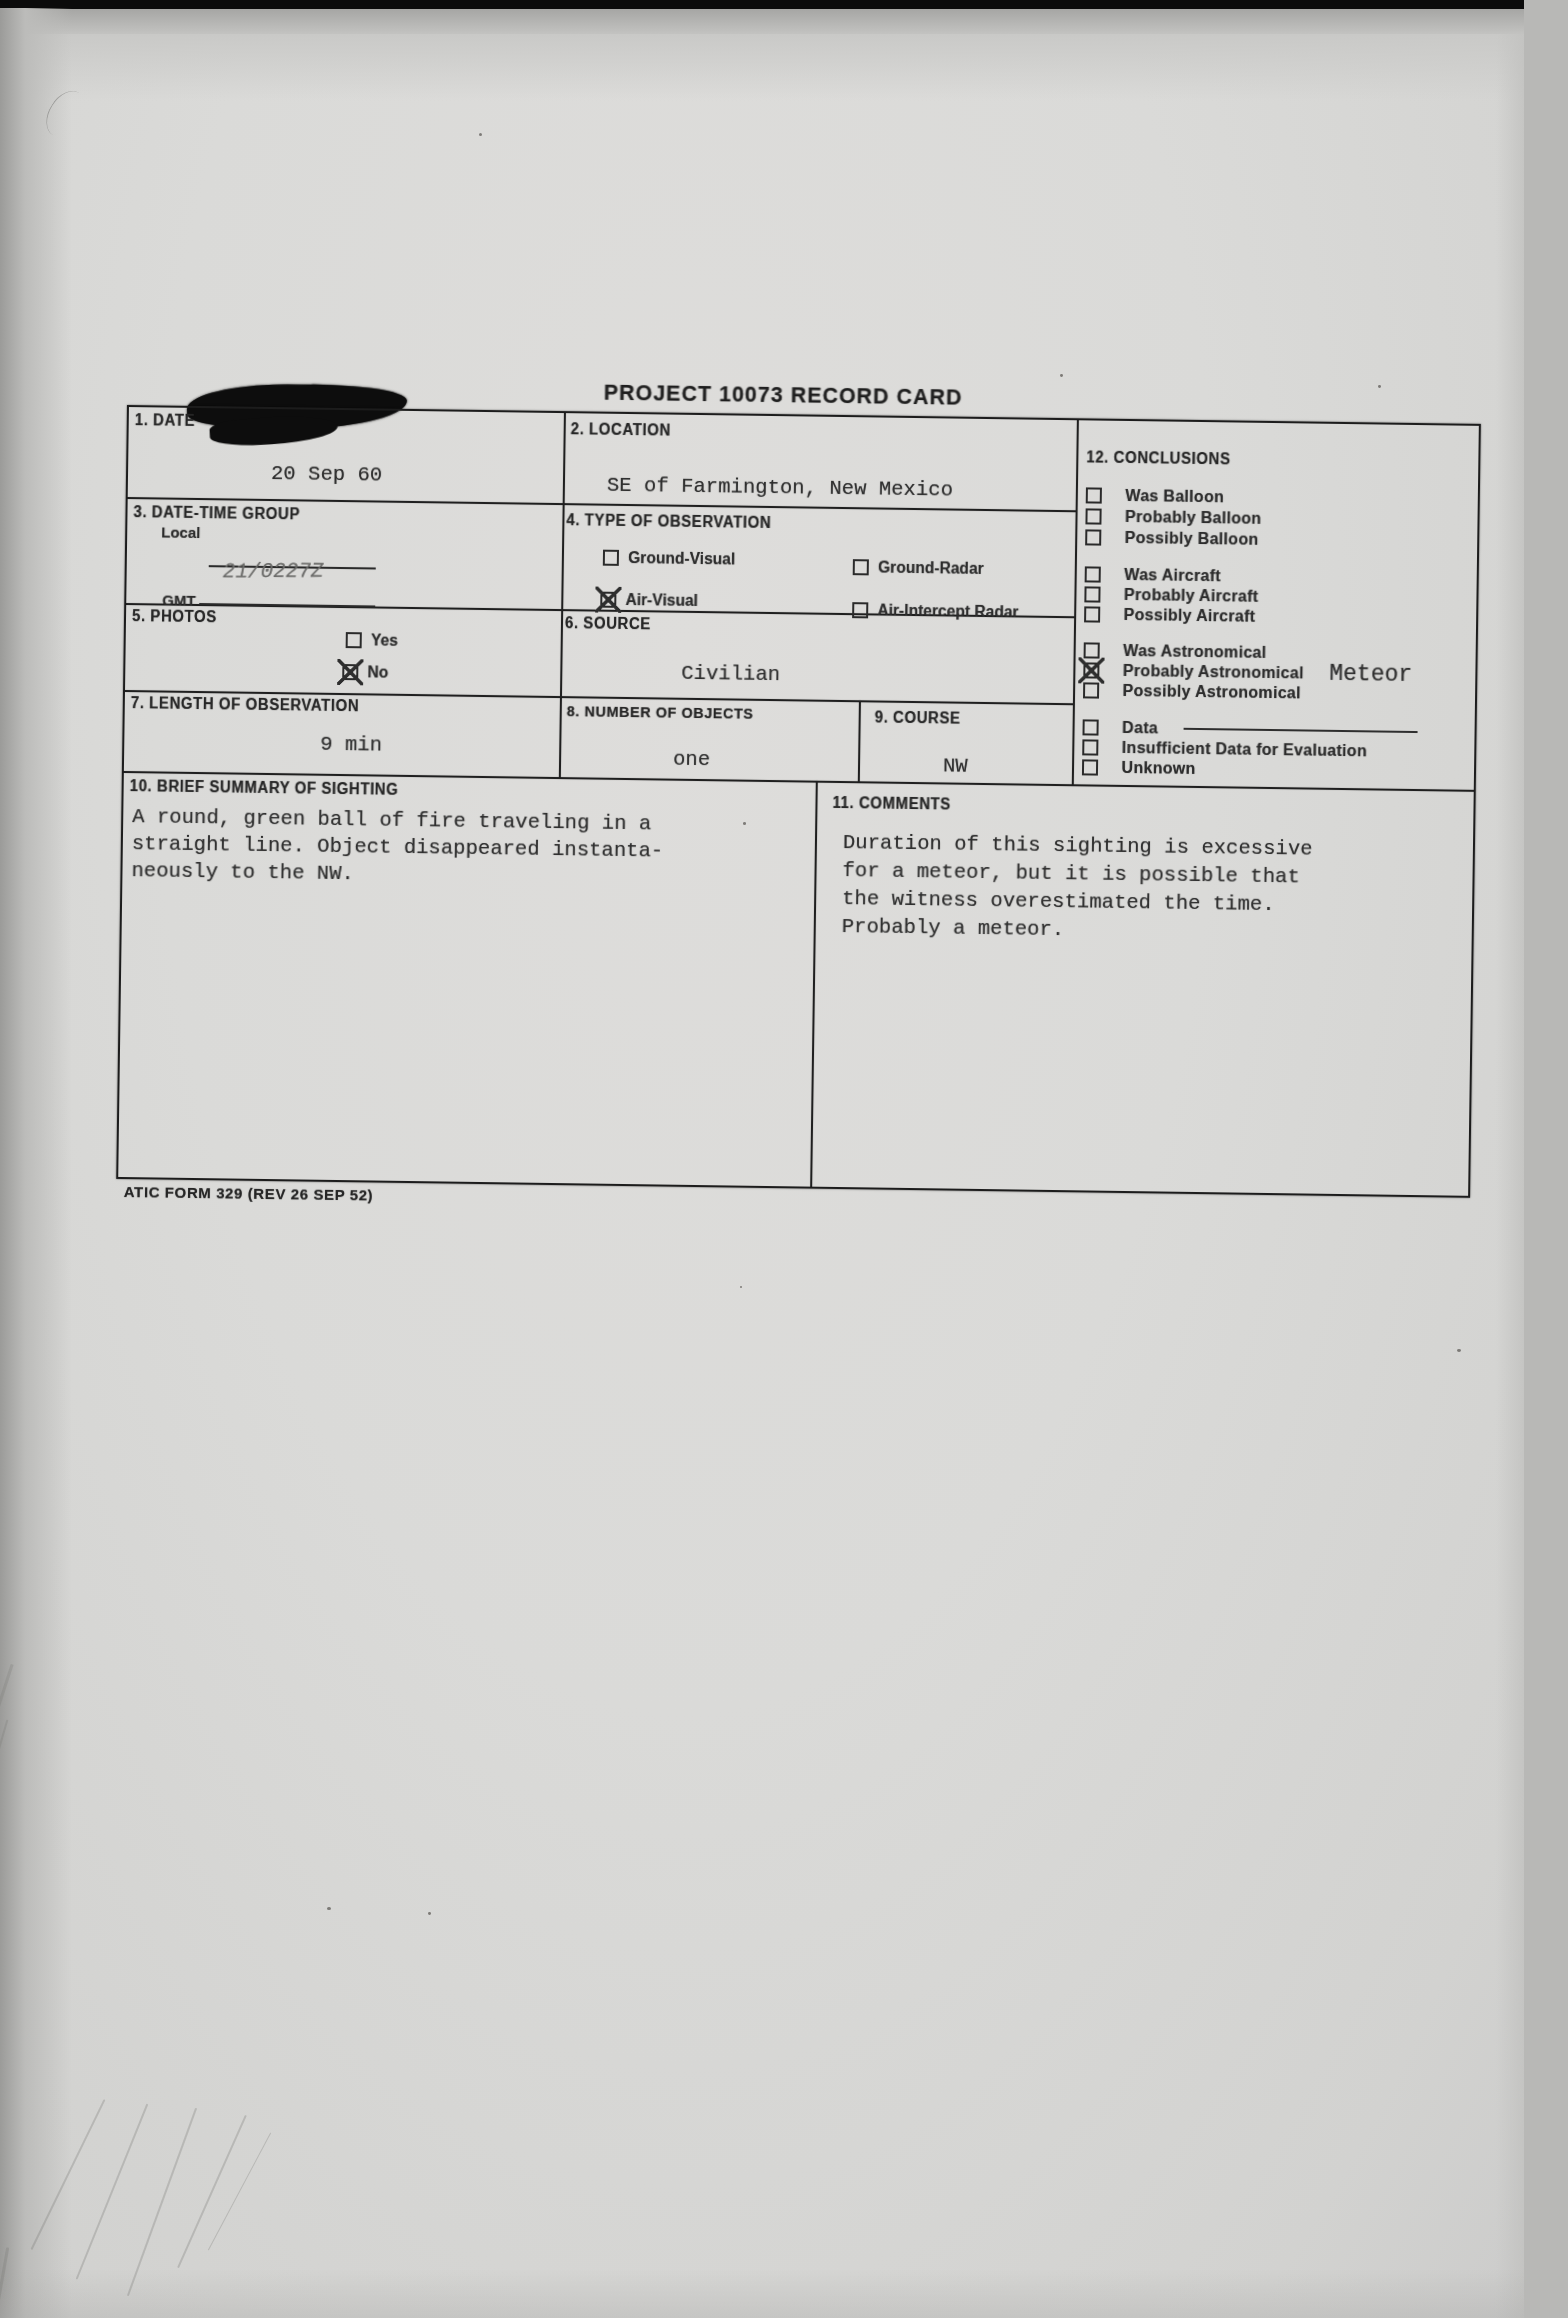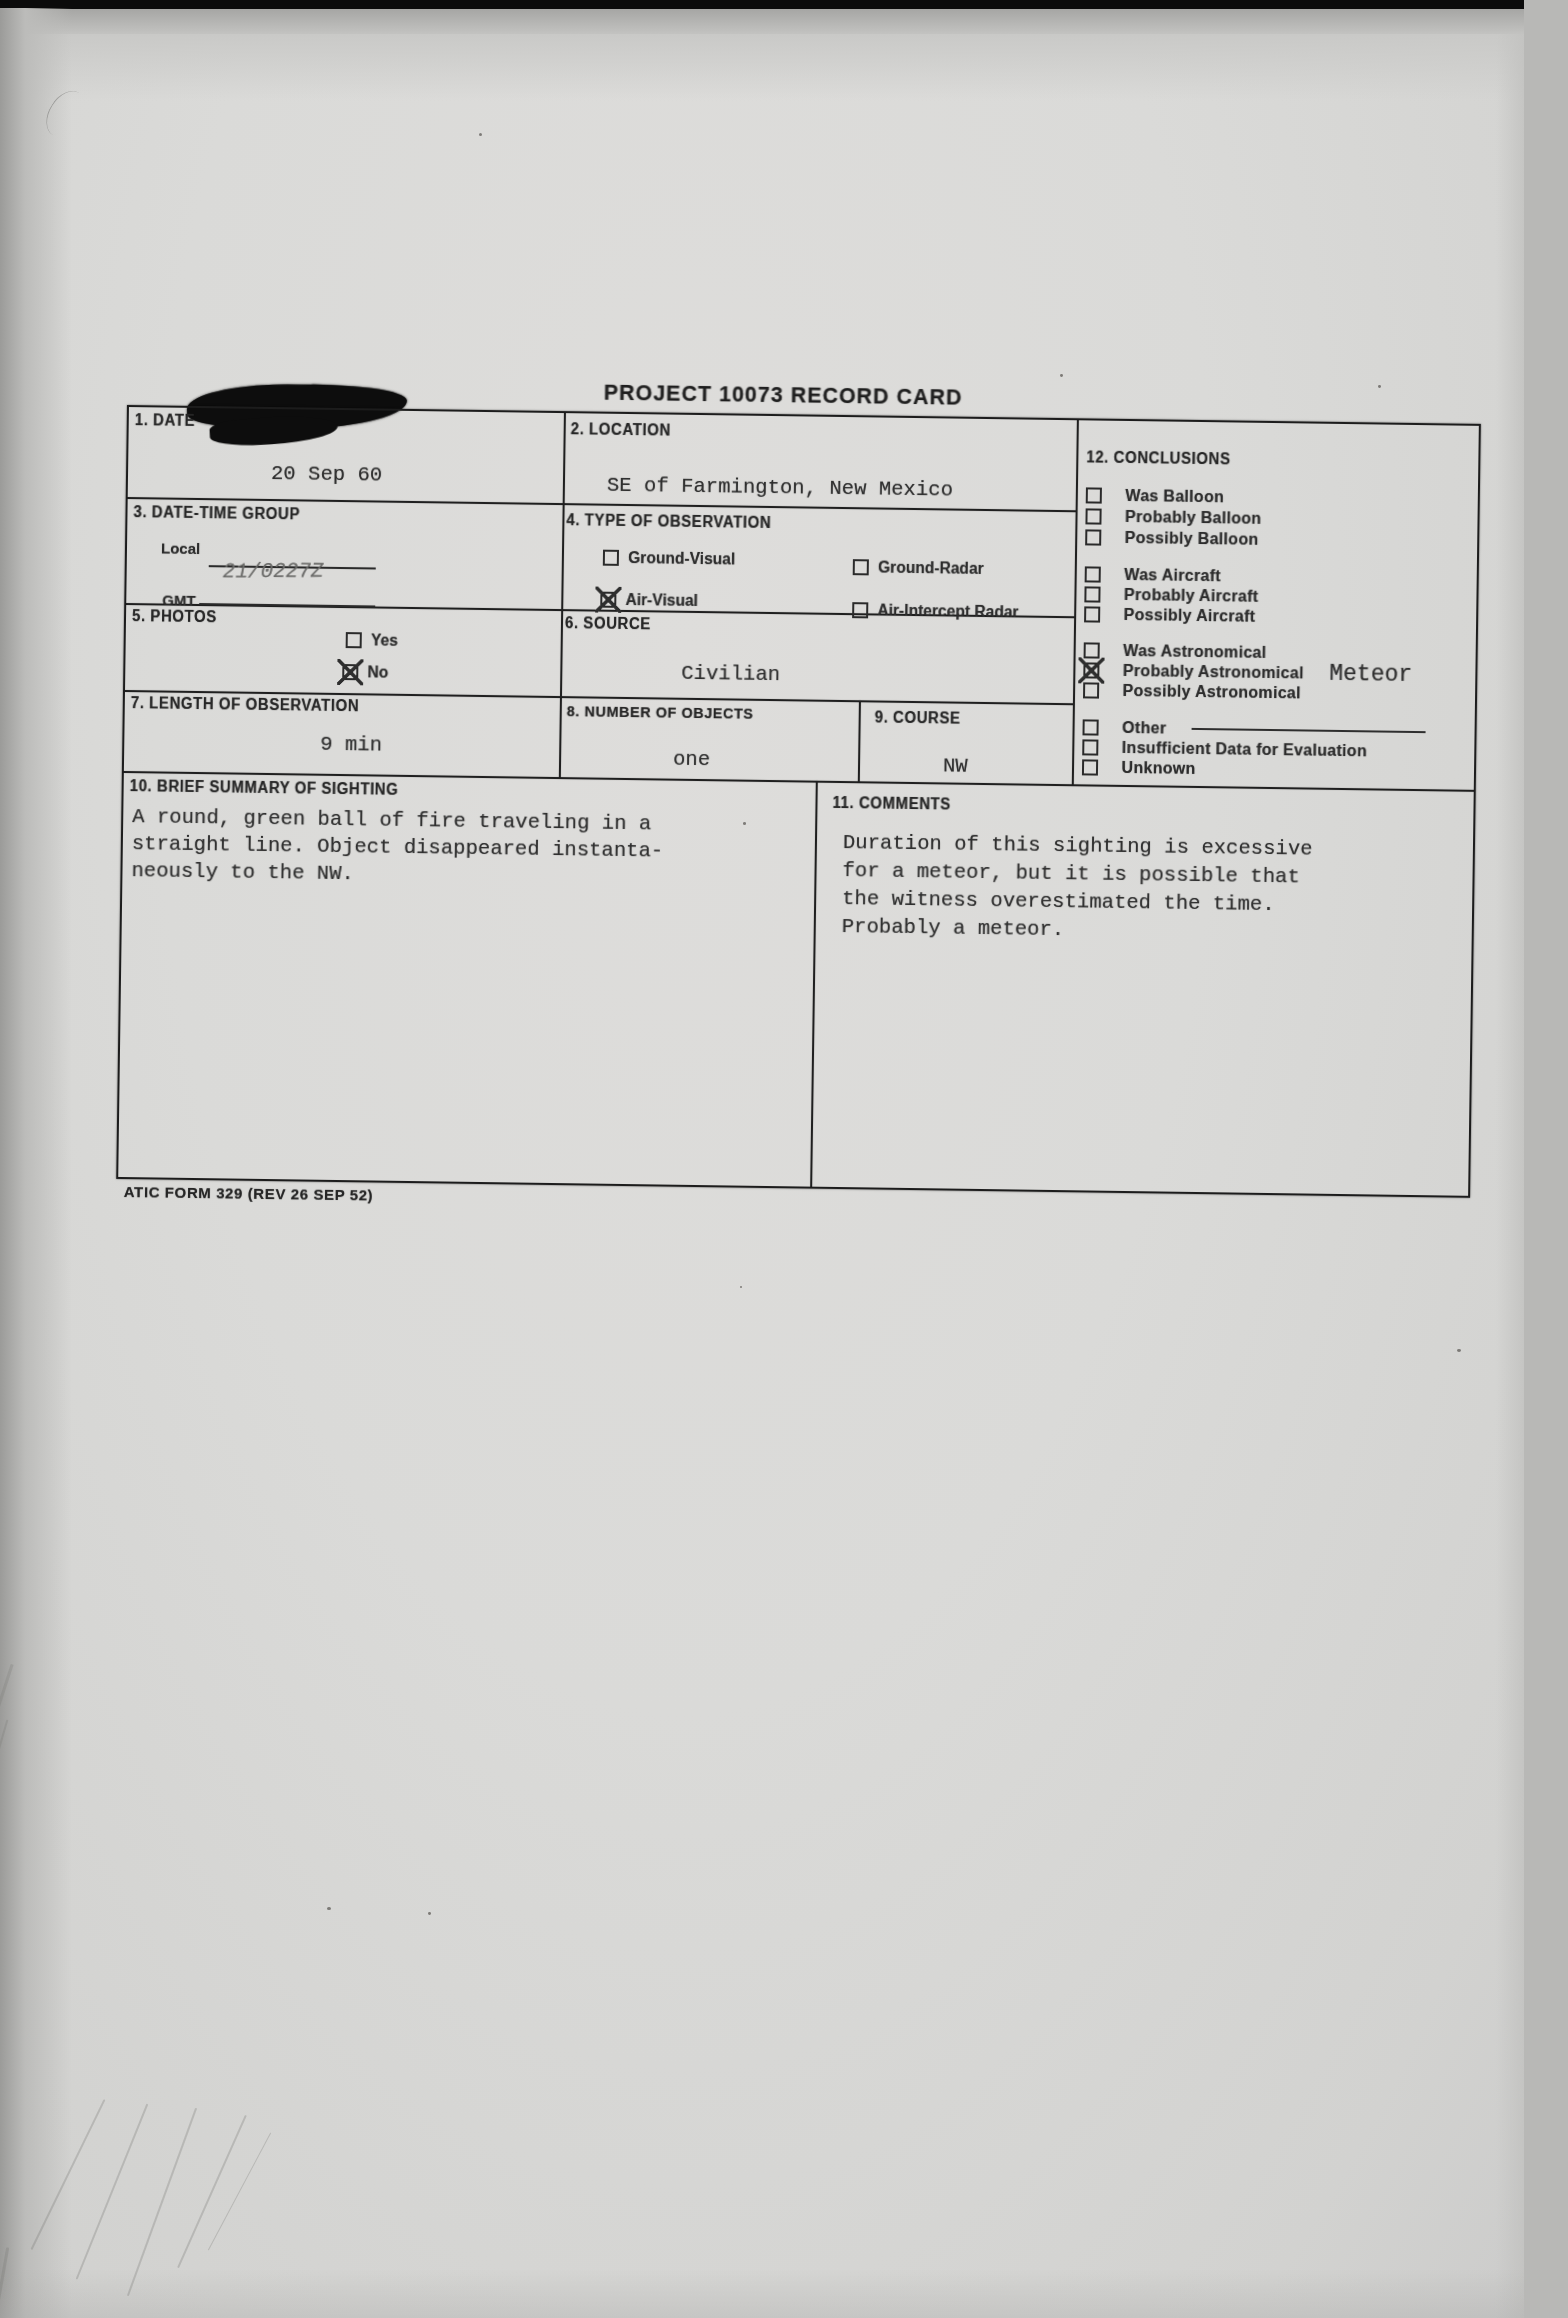--- a/index.html
+++ b/index.html
@@ -105,21 +105,21 @@
       <div class="vl" style="left:734px;top:283px;height:82px;"></div>
       <div class="vl" style="left:692px;top:364px;height:406px;"></div>
 
       <div class="flabel" style="left:5.6px;top:4.4px;">1.  DATE</div>
       <div class="typed" style="left:143px;top:51px;">20 Sep 60</div>
 
       <div class="flabel" style="left:442px;top:6.7px;">2.  LOCATION</div>
       <div class="typed" style="left:479px;top:58px;">SE of Farmington, New Mexico</div>
 
       <div class="flabel" style="left:5.6px;top:96px;">3.  DATE-TIME GROUP</div>
-      <div class="slabel" style="left:34px;top:132px;">Local</div>
+      <div class="slabel" style="left:34px;top:116px;">Local</div>
       <div class="uline" style="left:82px;top:157px;width:167px;"></div>
       <div class="slabel" style="left:36px;top:184px;">GMT</div>
       <div class="uline" style="left:73px;top:195px;width:176px;"></div>
       <div class="hand" style="left:96px;top:151px;font-style:italic;">21/0227Z</div>
 
       <div class="flabel" style="left:439px;top:98px;">4.  TYPE OF OBSERVATION</div>
       <div class="cbrow" style="left:476px;top:135px;">
         <span class="cb"></span>
         <span class="opt">Ground-Visual</span>
       </div>
@@ -204,21 +204,21 @@
         <span class="opt">Probably Astronomical</span>
       </div>
       <div class="typed" style="left:1204px;top:237px;font-size:23px;">Meteor</div>
       <div class="conc-row" style="top:261px;">
         <span class="cb"></span>
         <span class="opt">Possibly Astronomical</span>
       </div>
 
       <div class="conc-row" style="top:298px;">
         <span class="cb"></span>
-        <span class="opt">Other</span>
+        <span class="opt">Data</span>
         <span id="other-line"></span>
       </div>
       <div class="conc-row" style="top:318px;">
         <span class="cb"></span>
         <span class="opt">Insufficient Data for Evaluation</span>
       </div>
       <div class="conc-row" style="top:338px;">
         <span class="cb"></span>
         <span class="opt">Unknown</span>
       </div>

